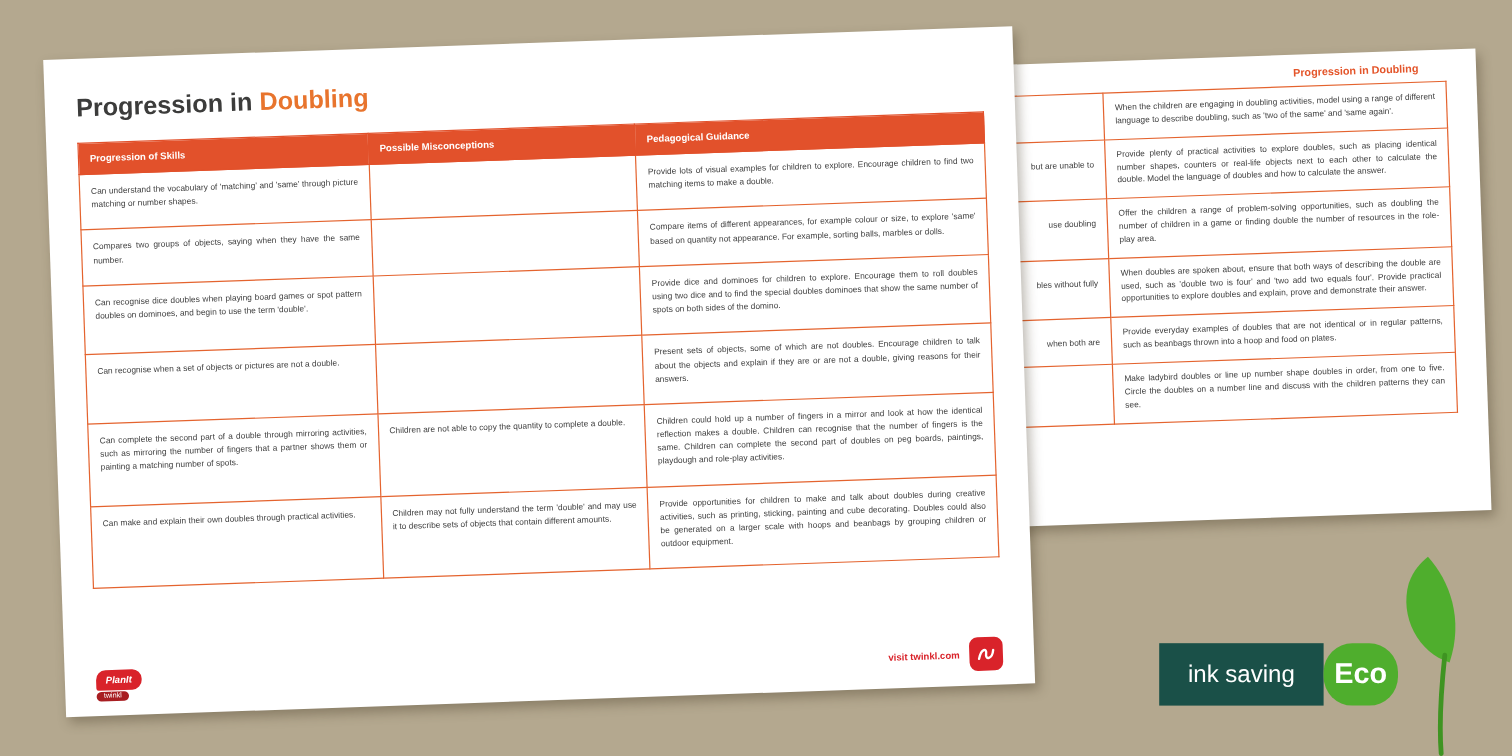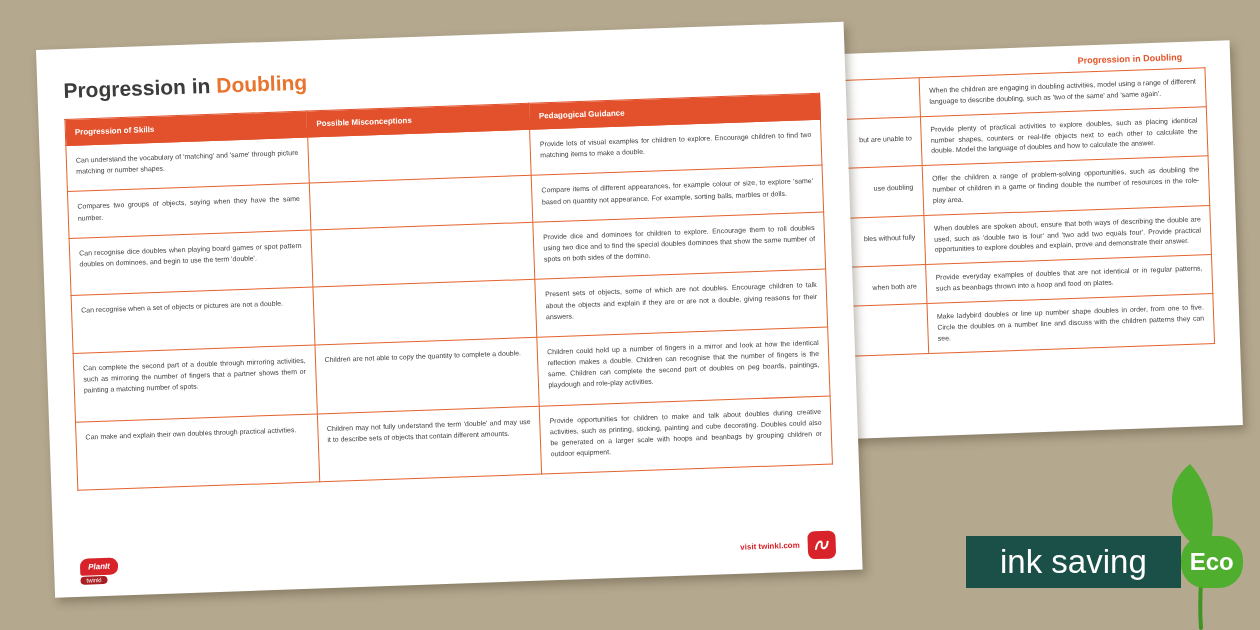--- a/index.html
+++ b/index.html
@@ -88,21 +88,21 @@
   .twinkl-badge {
     width: 28px; height: 28px; background: #d9232a;
     border-radius: 7px; display: flex; align-items: center; justify-content: center;
   }
   
   .eco-wrap { position: absolute; left: 966px; top: 462px; width: 260px; height: 168px; z-index: 3; }
   .eco-leaf { position: absolute; left: 180px; top: 0; width: 80px; height: 168px; }
   .eco-row { position: absolute; left: 0; top: 74px; display: flex; height: 52px; }
   .ink-saving {
     background: #1a5048; color: #ffffff;
-    font-size: 33px; line-height: 52px; padding: 0 34px;
+    font-size: 20px; line-height: 52px; padding: 0 24px;
     white-space: nowrap;
   }
   .eco-box {
     background: #4fae2d; color: #ffffff; font-weight: bold;
     font-size: 24px; line-height: 52px; width: 62px; text-align: center; border-radius: 24px;
   }
 </style>
 </head>
 <body>
 

